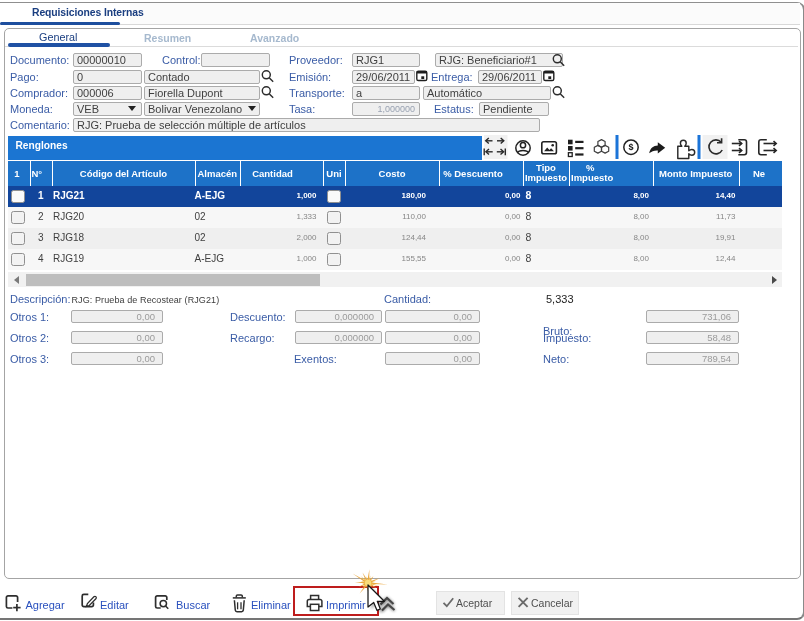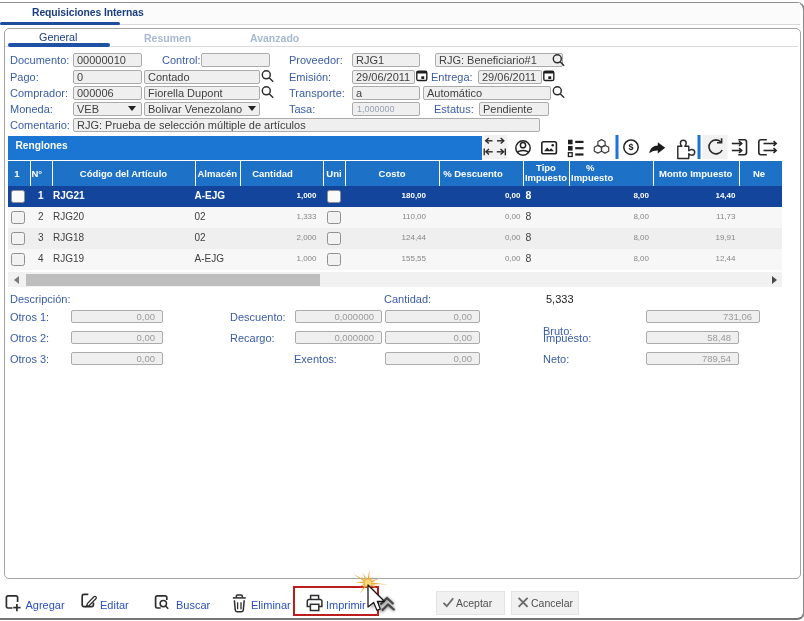--- a/index.html
+++ b/index.html
@@ -4,21 +4,21 @@
 <style>
   html,body{margin:0;padding:0;}
   body{width:804px;height:621px;overflow:hidden;background:#fff;
        font-family:"Liberation Sans",sans-serif;}
   #page{position:relative;width:804px;height:621px;background:#fff;overflow:hidden;}
   .ab{position:absolute;}
   .lb{position:absolute;color:#3A5CA6;font-size:11px;line-height:14px;white-space:pre;}
   .in{position:absolute;background:#EFEFEF;border:1px solid #ABABAB;border-radius:2px;
       box-sizing:border-box;height:14px;font-size:11px;line-height:12px;color:#3F3F3F;
       padding:0 3px;white-space:pre;overflow:hidden;}
-  .in.num{text-align:left;color:#99A2B2;font-size:9px;line-height:12.5px;padding:0 4px;}
+  .in.num{text-align:right;color:#99A2B2;font-size:9px;line-height:12.5px;padding:0 4px;}
   .tin{position:absolute;background:#EFEFEF;border:1px solid #ABABAB;border-radius:2px;
       box-sizing:border-box;height:13px;font-size:9.5px;line-height:11.5px;color:#9B9B9B;
       padding:0 7px;text-align:right;white-space:pre;}
   .hcell{position:absolute;color:#fff;font-weight:bold;font-size:9.5px;line-height:10px;
       text-align:center;}
   .hsep{position:absolute;width:1px;background:#fff;top:0;height:24.5px;}
   .row{position:absolute;left:8px;width:774px;height:21px;}
   .cell{position:absolute;font-size:10px;line-height:19.5px;white-space:pre;}
   .cb{position:absolute;width:14px;height:13.5px;background:#F2F2F2;
       border:1px solid #909090;border-radius:2.5px;box-sizing:border-box;}
@@ -269,30 +269,31 @@
     <div class="cell gr n" style="right:133px;">8,00</div>
     <div class="cell gr n" style="right:46.5px;">12,44</div>
   </div>
 
   <div class="ab" style="left:8px;top:272px;width:774px;height:15px;background:#F1F1F1;"></div>
   <div class="ab" style="left:14px;top:275.5px;width:0;height:0;border-top:4px solid transparent;border-bottom:4px solid transparent;border-right:5px solid #7A7A7A;"></div>
   <div class="ab" style="left:26px;top:274px;width:294px;height:11.5px;background:#BEBEBE;"></div>
   <div class="ab" style="left:772px;top:275.5px;width:0;height:0;border-top:4px solid transparent;border-bottom:4px solid transparent;border-left:5px solid #4A4A4A;"></div>
 
   <div class="lb" style="left:10px;top:292px;">Descripción:</div>
+  <div class="ab" style="left:71.5px;top:292.5px;font-size:9px;line-height:14px;color:#3C3C3C;letter-spacing:0.1px;">RJG: Prueba de Recostear (RJG21)</div>
   <div class="lb" style="left:384px;top:292px;">Cantidad:</div>
   <div class="ab" style="left:546px;top:292px;font-size:11px;line-height:14px;color:#222;">5,333</div>
 
   <div class="lb" style="left:10px;top:310px;">Otros 1:</div>
   <div class="tin" style="left:71px;top:310px;width:92px;">0,00</div>
   <div class="lb" style="left:230px;top:310px;">Descuento:</div>
   <div class="tin" style="left:295px;top:310px;width:87px;">0,000000</div>
   <div class="tin" style="left:385px;top:310px;width:95px;">0,00</div>
   <div class="lb" style="left:543px;top:310px;margin-top:14px;">Bruto:</div>
-  <div class="tin" style="left:646px;top:310px;width:114px;">731,06</div>
+  <div class="tin" style="left:646px;top:310px;width:93px;">731,06</div>
 
   <div class="lb" style="left:10px;top:331px;">Otros 2:</div>
   <div class="tin" style="left:71px;top:331px;width:92px;">0,00</div>
   <div class="lb" style="left:230px;top:331px;">Recargo:</div>
   <div class="tin" style="left:295px;top:331px;width:87px;">0,000000</div>
   <div class="tin" style="left:385px;top:331px;width:95px;">0,00</div>
   <div class="lb" style="left:543px;top:331px;">Impuesto:</div>
   <div class="tin" style="left:646px;top:331px;width:93px;">58,48</div>
 
   <div class="lb" style="left:10px;top:352px;">Otros 3:</div>

